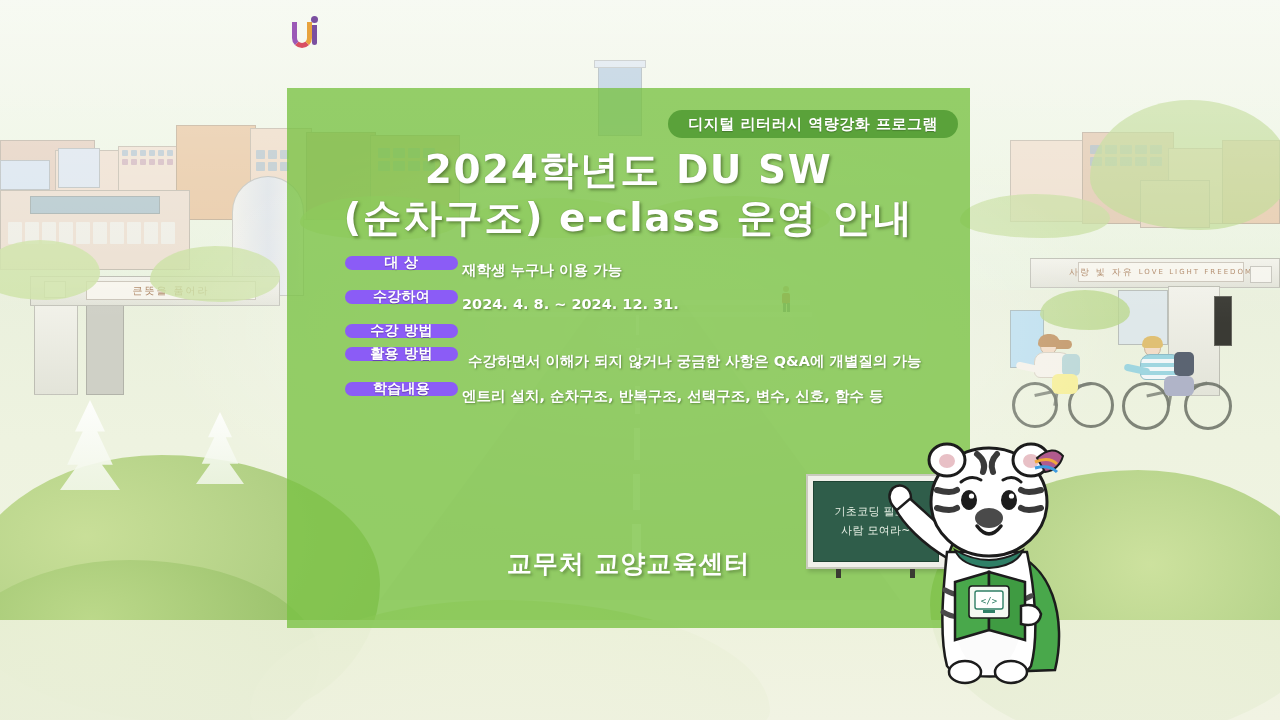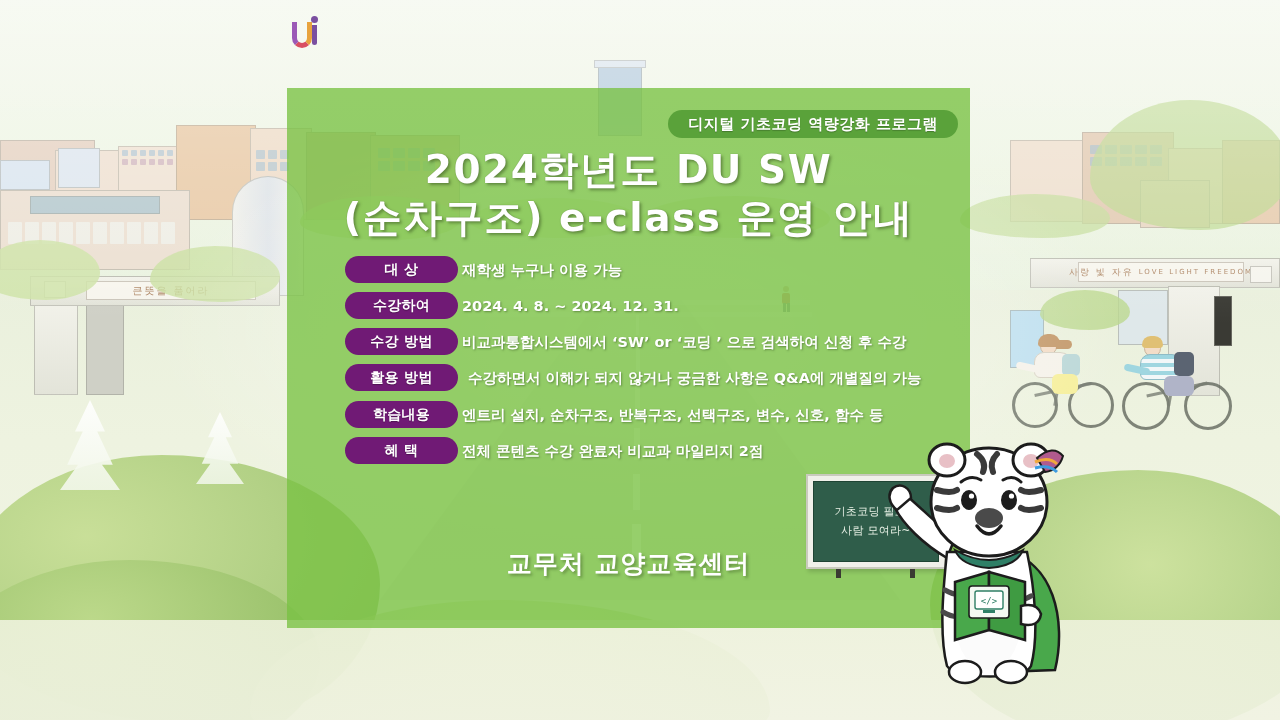--- a/index.html
+++ b/index.html
@@ -103,22 +103,22 @@
     text-shadow: 2px 2px 3px rgba(60,90,35,.55), 0 0 1px rgba(0,0,0,.3);
   }
   .title .ln { display: block; }
 
   
   .rows { position: absolute; left: 58px; top: 168px; width: 600px; }
   .row { display: flex; align-items: flex-start; margin-bottom: 9px; }
   .row.tall { margin-bottom: 10px; }
 
   .pill {
-    flex: 0 0 auto; width: 113px; height: 27px; border-radius: 14px;
-    background: #701a75;
+    flex: 0 0 auto; width: 113px; height: 14px; border-radius: 14px;
+    background: #8b5cf6;
     display: flex; align-items: center; justify-content: center;
     color: #ffffff; font-size: 14px; font-weight: bold;
     letter-spacing: .3px;
     text-shadow: 0 1px 1px rgba(0,0,0,.3);
   }
 
   .val {
     flex: 1 1 auto; padding-left: 4px; padding-top: 3px;
     color: #ffffff; font-size: 14.5px; font-weight: bold;
     line-height: 1.52;
@@ -381,21 +381,21 @@
     <div class="logo-mark">
       <div class="logo-u"></div>
       <div class="logo-dot"></div>
       <div class="logo-j"></div>
     </div>
   </div>
 
   <div id="panel">
 
     <div class="badge">
-      <span>디지털 기초코딩 역량강화 프로그램</span>
+      <span>디지털 리터러시 역량강화 프로그램</span>
     </div>
 
     <div class="title">
       <span class="ln">2024학년도 DU SW</span>
       <span class="ln">(순차구조) e-class 운영 안내</span>
     </div>
 
     <div class="rows">
 
       <div class="row">
@@ -407,45 +407,36 @@
 
       <div class="row">
         <div class="pill">수강하여</div>
         <div class="val">
           <span>2024. 4. 8. ~ 2024. 12. 31.</span>
         </div>
       </div>
 
       <div class="row">
         <div class="pill">수강 방법</div>
-        <div class="val">
-          <span>비교과통합시스템에서 ‘SW’ or ‘코딩 ’ 으로 검색하여 신청 후 수강</span>
-        </div>
       </div>
 
       <div class="row tall">
         <div class="pill">활용 방법</div>
         <div class="val">
           <span class="l2">수강하면서 이해가 되지 않거나 궁금한 사항은 Q&amp;A에 개별질의 가능</span>
         </div>
       </div>
 
       <div class="row">
         <div class="pill">학습내용</div>
         <div class="val">
           <span>엔트리 설치, 순차구조, 반복구조, 선택구조, 변수, 신호, 함수 등</span>
         </div>
       </div>
 
-      <div class="row">
-        <div class="pill">혜   택</div>
-        <div class="val">
-          <span>전체 콘텐츠 수강 완료자 비교과 마일리지 2점</span>
-        </div>
-      </div>
 
     </div>
 
     <div class="footer">교무처 교양교육센터</div>
   </div>
 
   <div id="blackboard">
     <div class="inner">
       <div class="chalk">
         <span>기초코딩 필요한</span>

